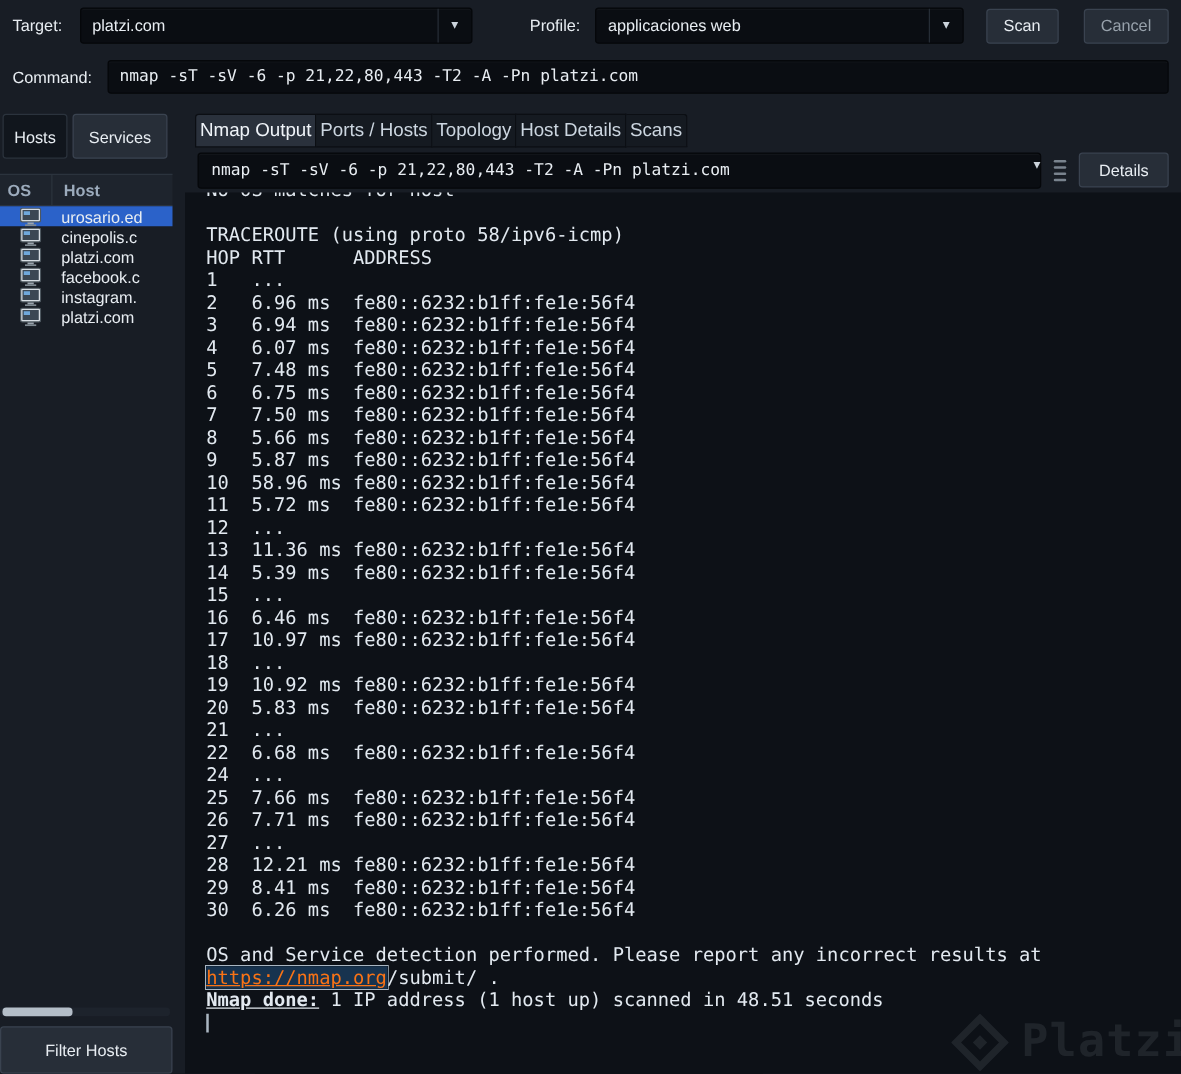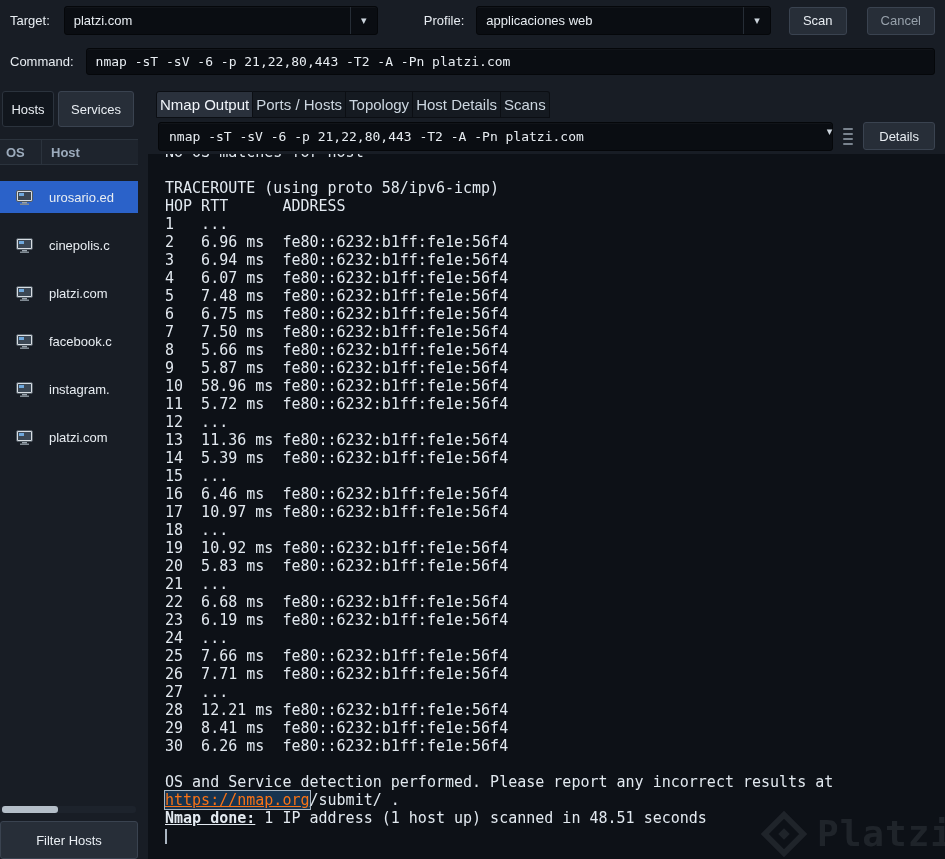--- a/index.html
+++ b/index.html
@@ -41,21 +41,21 @@
     border-radius:3px;cursor:pointer;box-sizing:border-box;}
   .seg-hosts{width:52px;background:#11161d;border:1px solid #2b333d;}
   .seg-services{width:76px;background:#272e38;border:1px solid #3a4350;}
   .host-table{margin-top:12px;}
   .thead{display:flex;height:24px;align-items:center;background:#1e242d;
     border-top:1px solid #2b333d;border-bottom:1px solid #2b333d;
     color:#9cabbc;font-weight:bold;}
   .thead .os-h{width:42px;padding-left:6px;border-right:1px solid #2b333d;height:100%;
     display:flex;align-items:center;box-sizing:border-box;}
   .thead .host-h{padding-left:9px;}
-  .host-row{display:flex;height:32px;align-items:center;cursor:pointer;margin-top:16px;}
+  .host-row{display:flex;height:16px;align-items:center;cursor:pointer;}
   .host-row.selected{background:#2b62c9;}
   .os-cell{width:48px;display:flex;justify-content:center;align-items:center;}
   .host-cell{padding-left:1px;white-space:nowrap;overflow:hidden;color:#e8edf2;}
   .hscroll{position:absolute;left:0;right:2px;bottom:46px;height:7px;background:#1d232c;border-radius:3px;}
   .hscroll .thumb{position:absolute;left:2px;top:0;width:56px;height:7px;background:#b4bec8;border-radius:3px;cursor:pointer;}
   .filter-btn{position:absolute;left:0;bottom:0;width:138px;height:38px;}
   
   .main{position:absolute;left:148px;right:0;top:9px;bottom:0;}
   .tabs{display:flex;height:27px;padding-left:8px;}
   .tab{padding:0 3px;display:flex;align-items:center;font-size:15px;cursor:pointer;
@@ -252,21 +252,20 @@
           <div class="out-line">13  11.36 ms fe80::6232:b1ff:fe1e:56f4</div>
           <div class="out-line">14  5.39 ms  fe80::6232:b1ff:fe1e:56f4</div>
           <div class="out-line">15  ...      </div>
           <div class="out-line">16  6.46 ms  fe80::6232:b1ff:fe1e:56f4</div>
           <div class="out-line">17  10.97 ms fe80::6232:b1ff:fe1e:56f4</div>
           <div class="out-line">18  ...      </div>
           <div class="out-line">19  10.92 ms fe80::6232:b1ff:fe1e:56f4</div>
           <div class="out-line">20  5.83 ms  fe80::6232:b1ff:fe1e:56f4</div>
           <div class="out-line">21  ...      </div>
           <div class="out-line">22  6.68 ms  fe80::6232:b1ff:fe1e:56f4</div>
-          <div class="out-line">23  6.19 ms  fe80::6232:b1ff:fe1e:56f4</div>
           <div class="out-line">24  ...      </div>
           <div class="out-line">25  7.66 ms  fe80::6232:b1ff:fe1e:56f4</div>
           <div class="out-line">26  7.71 ms  fe80::6232:b1ff:fe1e:56f4</div>
           <div class="out-line">27  ...      </div>
           <div class="out-line">28  12.21 ms fe80::6232:b1ff:fe1e:56f4</div>
           <div class="out-line">29  8.41 ms  fe80::6232:b1ff:fe1e:56f4</div>
           <div class="out-line">30  6.26 ms  fe80::6232:b1ff:fe1e:56f4</div>
         </div>
       <div class="out-line"></div>
       <div class="out-line">OS and Service detection performed. Please report any incorrect results at</div>

